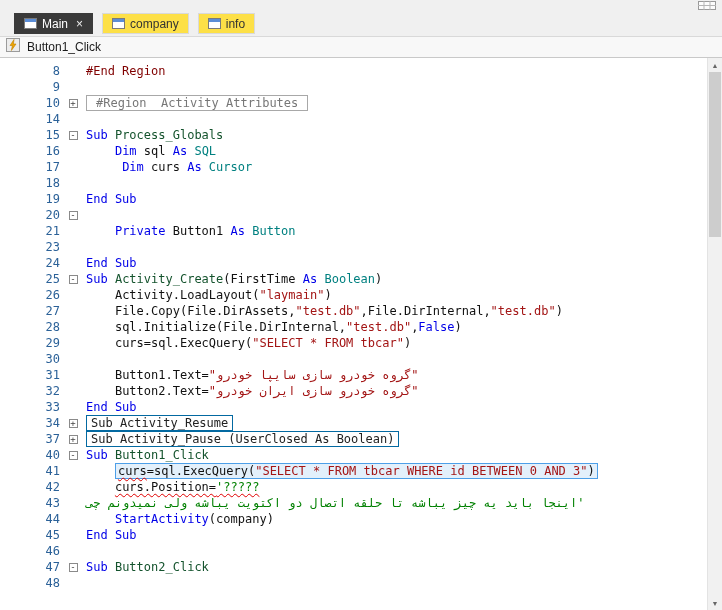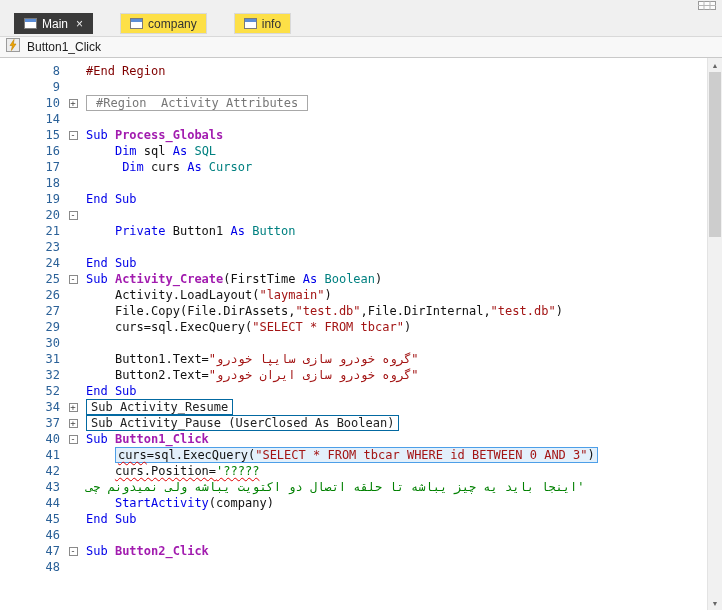--- a/index.html
+++ b/index.html
@@ -11,21 +11,21 @@
   html,body{width:722px;height:610px;overflow:hidden;background:#fff;
     font-family:"Liberation Sans",sans-serif}
   .app{width:722px;height:610px;display:flex;flex-direction:column;background:#fff}
 
   
   .topstrip{height:10px;background:#f0f0f0;position:relative;flex:none}
   .gridicon{position:absolute;right:6px;top:1px;line-height:0}
 
   
   .tabbar{height:26px;background:#f0f0f0;display:flex;align-items:flex-end;
-    padding:0 0 2px 14px;gap:27px;flex:none}
+    padding:0 0 2px 14px;gap:9px;flex:none}
   .tab{display:flex;align-items:center;gap:5px;height:21px;padding:0 9px;
     background:#fde047;border:1px solid #d9d9d9;font-size:12px;color:#333;cursor:default}
   .tab.active{background:var(--active-tab-bg);color:var(--active-tab-fg);border-color:var(--active-tab-bg)}
   .tabicon{width:13px;height:11px;border:1px solid #7a7a7a;background:#fff;
     display:inline-block;position:relative;flex:none}
   .tabicon::before{content:"";position:absolute;top:0;left:0;right:0;height:3px;background:#5b8dd6}
   .tabclose{font-size:12px;margin-left:3px;opacity:.9;cursor:pointer}
 
   
   .crumbbar{height:22px;background:#f8f8f8;border-top:1px solid #d9d9d9;
@@ -39,21 +39,21 @@
     font-family:"DejaVu Sans Mono","DejaVu Sans",monospace;font-size:12px;overflow:hidden}
   .line{display:flex;height:16px;line-height:16px;white-space:pre}
   .num{width:60px;text-align:right;color:var(--line-number);flex:none}
   .foldcol{width:26px;flex:none;display:flex;justify-content:center;align-items:center}
   .foldbox{width:9px;height:9px;border:1px solid #8a8a8a;background:#fff;font-size:9px;
     line-height:7px;display:flex;align-items:center;justify-content:center;color:#444}
   .txt{flex:1;white-space:pre;color:#111}
 
   .kw{color:var(--keyword)} .typ{color:var(--type)} .str{color:var(--string)}
   .cmt{color:var(--comment)} .dir{color:var(--directive)} .pln{color:#111}
-  .sub{color:#a21caf;font-weight:bold}
+  .sub{color:#14532d;font-weight:normal}
   .boxg{border:1px solid #a8a8a8;color:#777;padding:0 9px}
   .box{border:1px solid #0369a1;color:#222;padding:0 4px}
   .hlbox{border:1px solid var(--selection-border);background:var(--selection-bg);padding:0 2px}
   .err{text-decoration:underline wavy var(--error);text-decoration-thickness:1px;text-underline-offset:2px}
 
   
   .vscroll{position:absolute;top:0;right:0;width:15px;height:100%;background:#f1f1f1;
     border-left:1px solid #e3e3e3}
   .sarrow{height:14px;display:flex;align-items:center;justify-content:center;
     font-size:7px;color:#666;cursor:pointer}
@@ -113,25 +113,26 @@
         <div class="line"><span class="num">17</span><span class="foldcol"></span><span class="txt"><span class="pln">     </span><span class="kw">Dim </span><span class="pln">curs </span><span class="kw">As </span><span class="typ">Cursor</span></span></div>
         <div class="line"><span class="num">18</span><span class="foldcol"></span><span class="txt"></span></div>
         <div class="line"><span class="num">19</span><span class="foldcol"></span><span class="txt"><span class="kw">End Sub</span></span></div>
         <div class="line"><span class="num">20</span><span class="foldcol"><span class="foldbox">-</span></span></div>
         <div class="line"><span class="num">21</span><span class="foldcol"></span><span class="txt"><span class="pln">    </span><span class="kw">Private </span><span class="pln">Button1 </span><span class="kw">As </span><span class="typ">Button</span></span></div>
         <div class="line"><span class="num">23</span><span class="foldcol"></span><span class="txt"></span></div>
         <div class="line"><span class="num">24</span><span class="foldcol"></span><span class="txt"><span class="kw">End Sub</span></span></div>
         <div class="line"><span class="num">25</span><span class="foldcol"><span class="foldbox">-</span></span><span class="txt"><span class="kw">Sub </span><span class="sub">Activity_Create</span><span class="pln">(FirstTime </span><span class="kw">As </span><span class="typ">Boolean</span><span class="pln">)</span></span></div>
         <div class="line"><span class="num">26</span><span class="foldcol"></span><span class="txt"><span class="pln">    </span><span class="pln">Activity.LoadLayout(</span><span class="str">"laymain"</span><span class="pln">)</span></span></div>
         <div class="line"><span class="num">27</span><span class="foldcol"></span><span class="txt"><span class="pln">    </span><span class="pln">File.Copy(File.DirAssets,</span><span class="str">"test.db"</span><span class="pln">,File.DirInternal,</span><span class="str">"test.db"</span><span class="pln">)</span></span></div>
+        <div class="line"><span class="num">28</span><span class="foldcol"></span><span class="txt"><span class="pln">    </span><span class="pln">sql.Initialize(File.DirInternal,</span><span class="str">"test.db"</span><span class="pln">,</span><span class="kw">False</span><span class="pln">)</span></span></div>
         <div class="line"><span class="num">29</span><span class="foldcol"></span><span class="txt"><span class="pln">    </span><span class="pln">curs=sql.ExecQuery(</span><span class="str">"SELECT * FROM tbcar"</span><span class="pln">)</span></span></div>
         <div class="line"><span class="num">30</span><span class="foldcol"></span><span class="txt"></span></div>
         <div class="line"><span class="num">31</span><span class="foldcol"></span><span class="txt"><span class="pln">    </span><span class="pln">Button1.Text=</span><span class="str">"گروه خودرو سازی سایپا خودرو"</span></span></div>
         <div class="line"><span class="num">32</span><span class="foldcol"></span><span class="txt"><span class="pln">    </span><span class="pln">Button2.Text=</span><span class="str">"گروه خودرو سازی ایران خودرو"</span></span></div>
-        <div class="line"><span class="num">52</span><span class="foldcol"></span><span class="txt"><span class="kw">End Sub</span></span></div>
+        <div class="line"><span class="num">33</span><span class="foldcol"></span><span class="txt"><span class="kw">End Sub</span></span></div>
         <div class="line"><span class="num">34</span><span class="foldcol"><span class="foldbox">+</span></span><span class="txt"><span class="box">Sub Activity_Resume</span></span></div>
         <div class="line"><span class="num">37</span><span class="foldcol"><span class="foldbox">+</span></span><span class="txt"><span class="box">Sub Activity_Pause (UserClosed As Boolean)</span></span></div>
         <div class="line"><span class="num">40</span><span class="foldcol"><span class="foldbox">-</span></span><span class="txt"><span class="kw">Sub </span><span class="sub">Button1_Click</span></span></div>
         <div class="line"><span class="num">41</span><span class="foldcol"></span><span class="txt"><span class="pln">    </span><span class="hlbox"><span class="pln err">curs</span><span class="pln">=sql.ExecQuery(</span><span class="str">"SELECT * FROM tbcar WHERE id BETWEEN 0 AND 3"</span><span class="pln">)</span></span></span></div>
         <div class="line"><span class="num">42</span><span class="foldcol"></span><span class="txt"><span class="pln">    </span><span class="pln err">curs.Position=</span><span class="cmt err">'?????</span></span></div>
         <div class="line"><span class="num">43</span><span class="foldcol"></span><span class="txt"><span class="cmt" dir="auto">'اینجا باید یه چیز یباشه تا حلقه اتصال دو اکتویت یباشه ولی نمیدونم چی</span></span></div>
         <div class="line"><span class="num">44</span><span class="foldcol"></span><span class="txt"><span class="pln">    </span><span class="kw">StartActivity</span><span class="pln">(company)</span></span></div>
         <div class="line"><span class="num">45</span><span class="foldcol"></span><span class="txt"><span class="kw">End Sub</span></span></div>
         <div class="line"><span class="num">46</span><span class="foldcol"></span><span class="txt"></span></div>
         <div class="line"><span class="num">47</span><span class="foldcol"><span class="foldbox">-</span></span><span class="txt"><span class="kw">Sub </span><span class="sub">Button2_Click</span></span></div>

